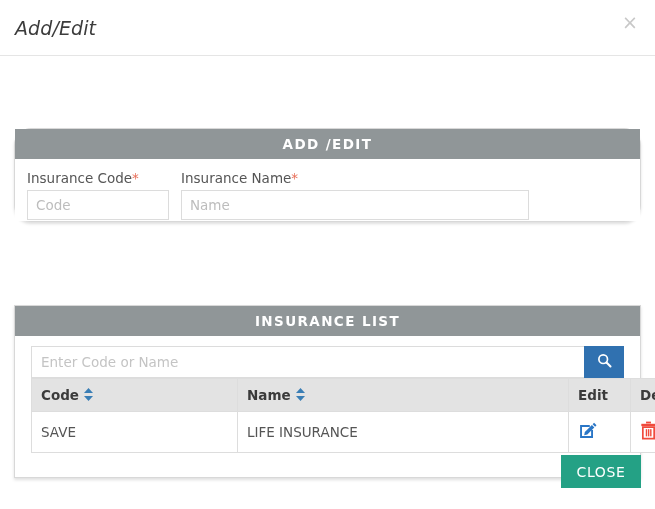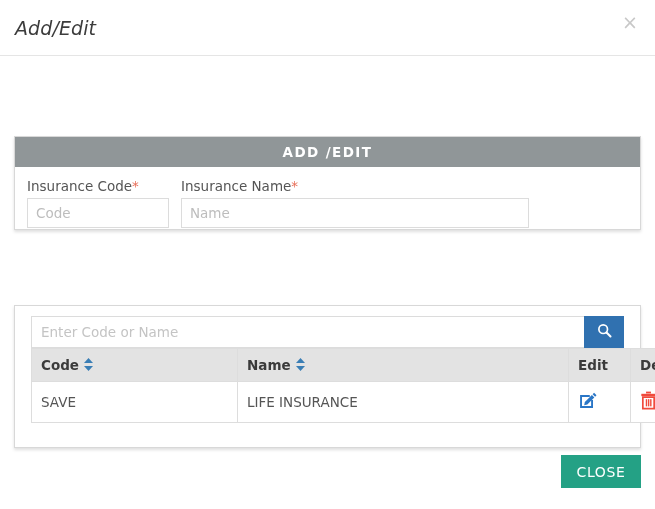--- a/index.html
+++ b/index.html
@@ -79,21 +79,21 @@
     font-weight: 700;
     letter-spacing: 1.4px;
     text-align: center;
     line-height: 30px;
   }
   .panel-body {
     background: #ffffff;
   }
 
   
-  #panel-addedit { top: 80px; }
+  #panel-addedit { top: 72px; border-radius: 17px; }
   .form-row {
     position: relative;
     height: 62px;
     padding: 12px 12px 0 12px;
     box-sizing: border-box;
   }
   .field {
     position: absolute;
     top: 11px;
   }
@@ -267,20 +267,21 @@
             <label class="field-label"><span>Insurance Name</span><span class="req">*</span></label>
             <input class="field-input" type="text" placeholder="Name" style="">
           </div>
         </div>
 
 
       </div>
     </div>
 
     <div class="panel" id="panel-list">
+      <div class="panel-heading">INSURANCE LIST</div>
       <div class="panel-body list-body">
 
         <div class="search-row">
           <input class="search-input" type="text" placeholder="Enter Code or Name" style="">
           <button class="search-btn">
             <span>
               <svg width="15" height="15" viewBox="0 0 16 16" aria-hidden="true">
                 <circle cx="6.6" cy="6.6" r="4.6" fill="none" stroke="#ffffff" stroke-width="1.8"></circle>
                 <line x1="10.2" y1="10.2" x2="14.4" y2="14.4" stroke="#ffffff" stroke-width="2.2" stroke-linecap="round"></line>
               </svg>

